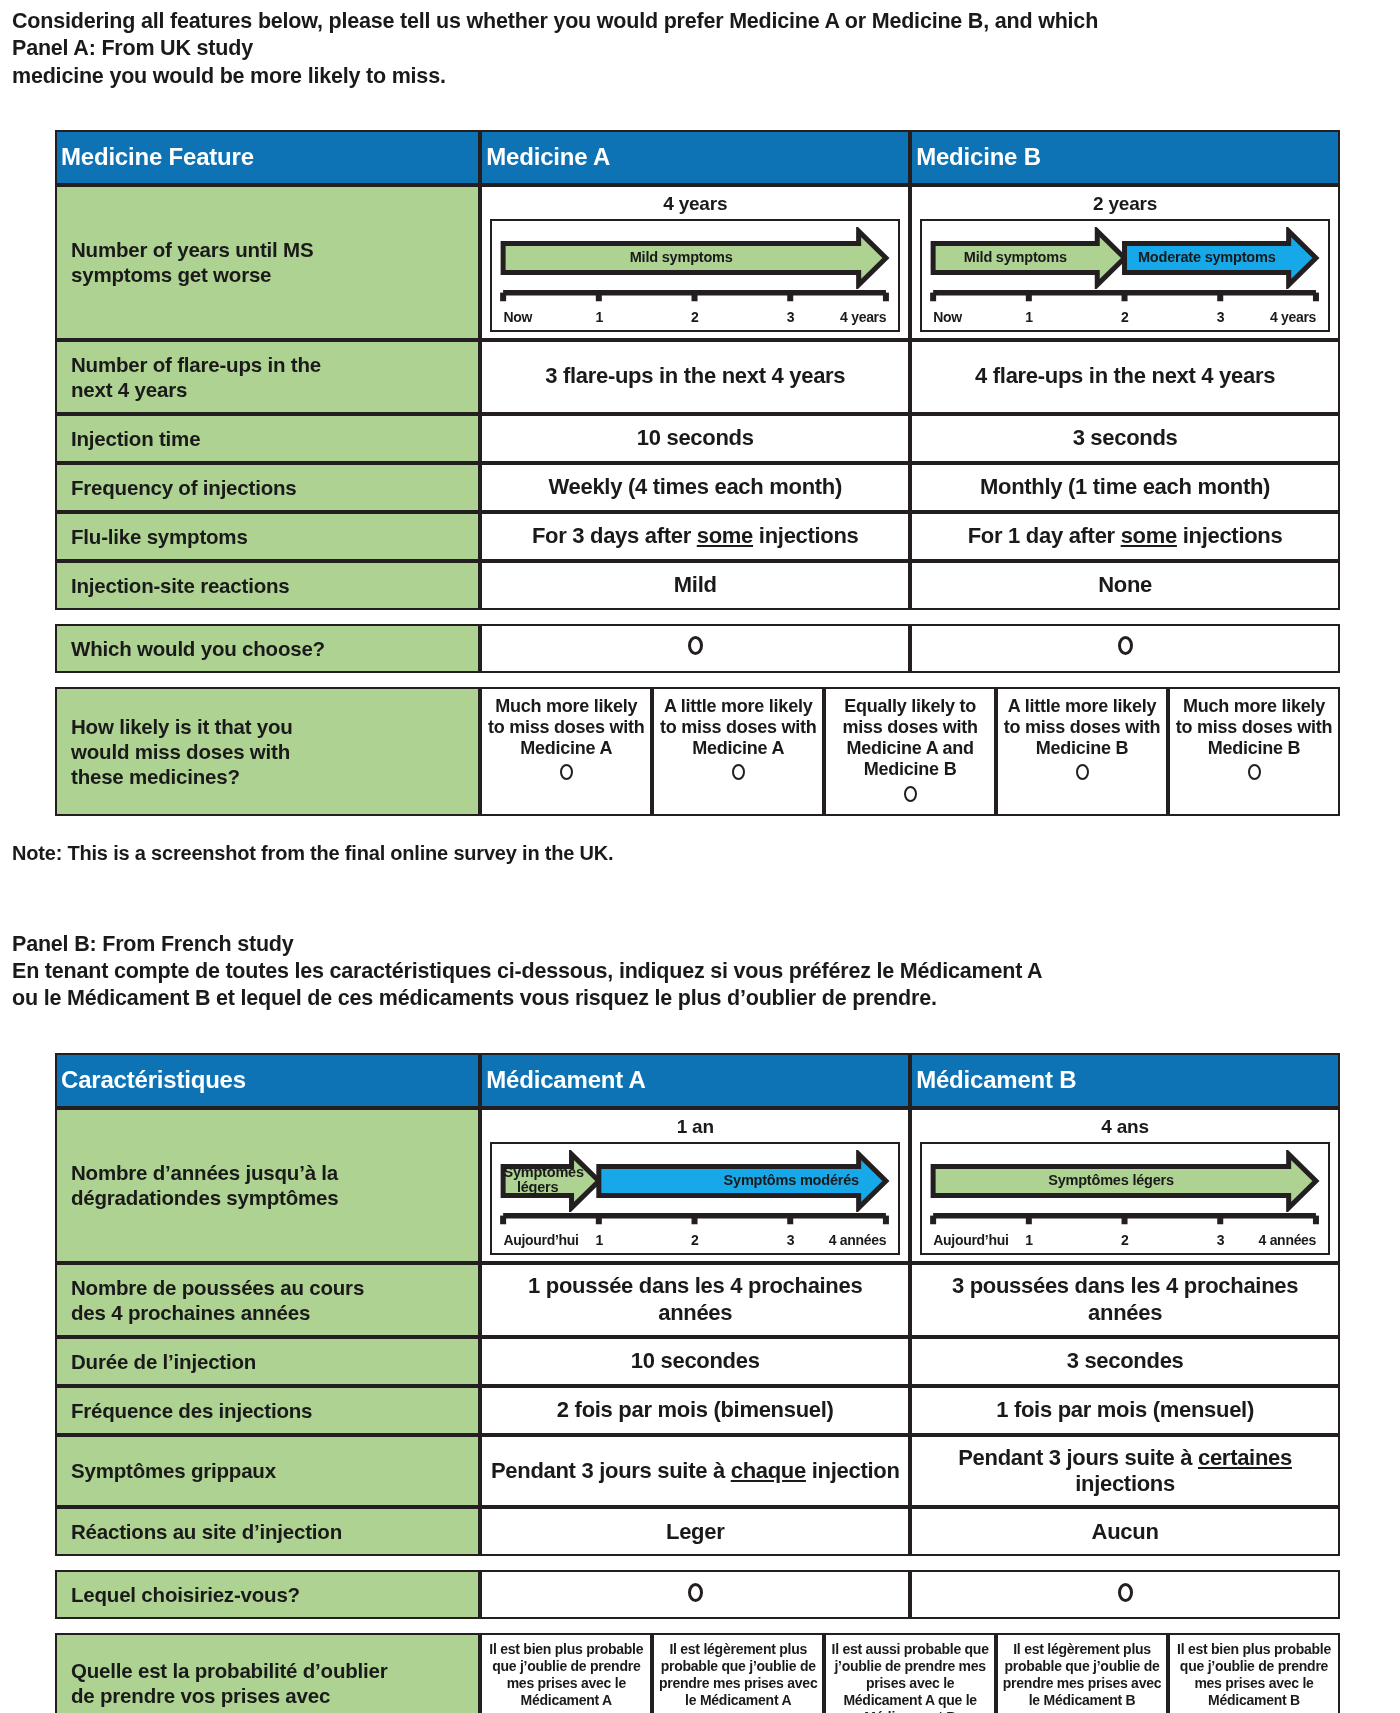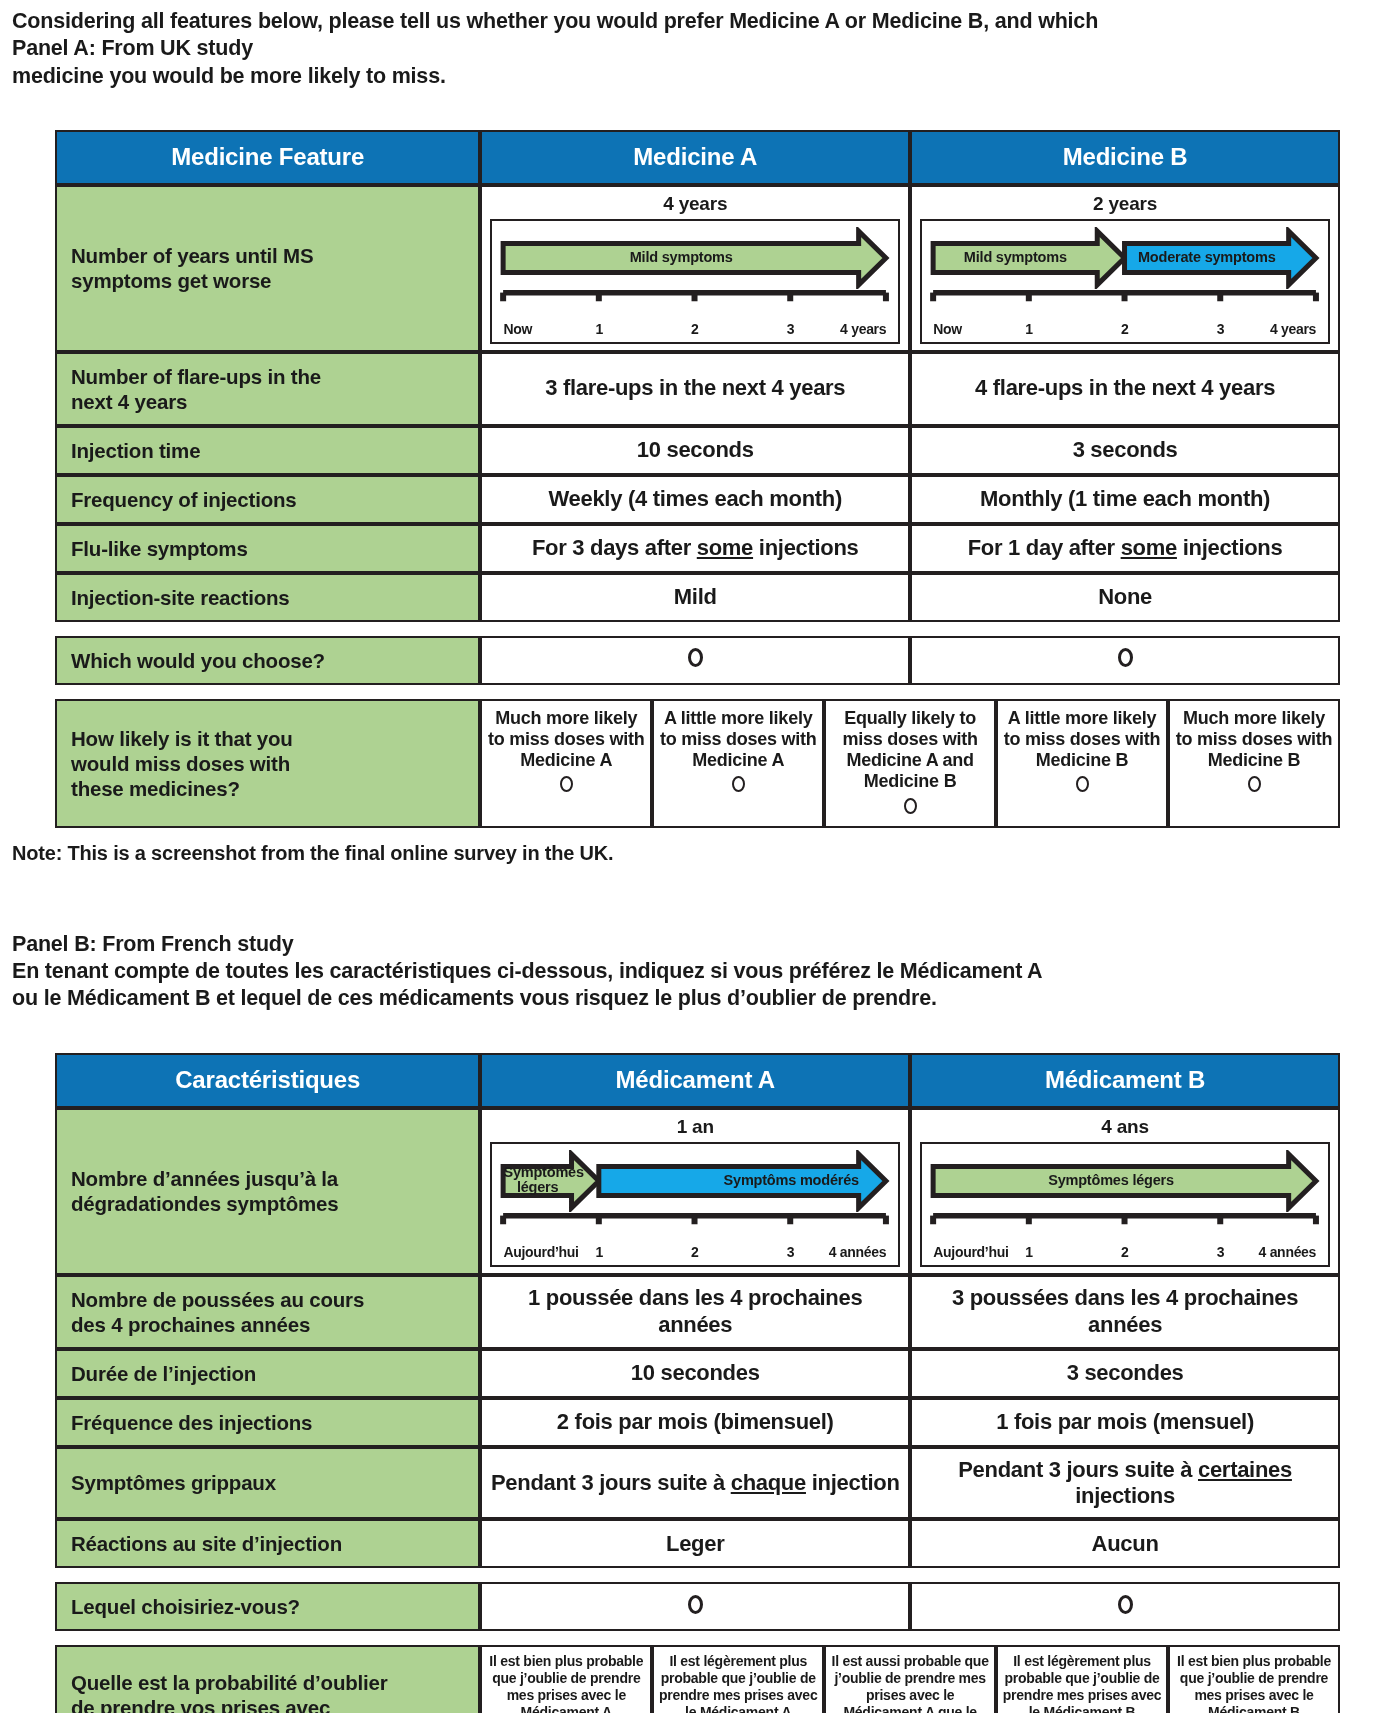--- a/index.html
+++ b/index.html
@@ -22,39 +22,40 @@
     line-height: 1.27;
     letter-spacing: -0.2px;
   }
   .panel-intro .line { display: block; }
 
   .note {
     padding: 0 12px;
     font-size: 20px;
     font-weight: bold;
     letter-spacing: -0.2px;
+    margin-top: 12px;
   }
 
   .spacer-lg { height: 40px; }
   .spacer-md { height: 26px; }
   .spacer-sm { height: 14px; }
 
   
   .tbl-wrap { padding: 0 60px 0 55px; }
   .grp { width: 100%; border-collapse: separate; border-spacing: 0; table-layout: fixed; }
 
   .col-feat { width: 33.1%; }
   .col-med  { width: 33.45%; }
 
   .hdr-cell {
     background: #0d73b5;
     color: #ffffff;
     font-size: 24px;
     font-weight: bold;
-    text-align: center;
+    text-align: left;
     padding: 11px 4px 12px 4px;
     border: 2.5px solid #231f20;
     letter-spacing: -0.2px;
   }
   .hdr-cell + .hdr-cell { border-left-width: 2.5px; }
 
   .feat-cell {
     background: #aed292;
     border: 2.5px solid #231f20;
     font-size: 20.5px;
@@ -124,21 +125,21 @@
     height: 62px;
   }
   .tl-svg { display: block; width: 100%; height: 62px; }
   .tl-axis { position: relative; height: 13px; margin-top: 1px; }
   .axis-svg { display: block; width: 100%; height: 13px; }
   .tl-ticklabels {
     display: flex;
     font-size: 14px;
     font-weight: bold;
     letter-spacing: -0.3px;
-    margin-top: 18px;
+    margin-top: 6px;
     position: relative;
     height: 17px;
   }
   .tl-ticklabels span { position: absolute; white-space: nowrap; }
 
   .arrow-label {
     position: absolute;
     font-size: 14.5px;
     font-weight: bold;
     text-align: center;

